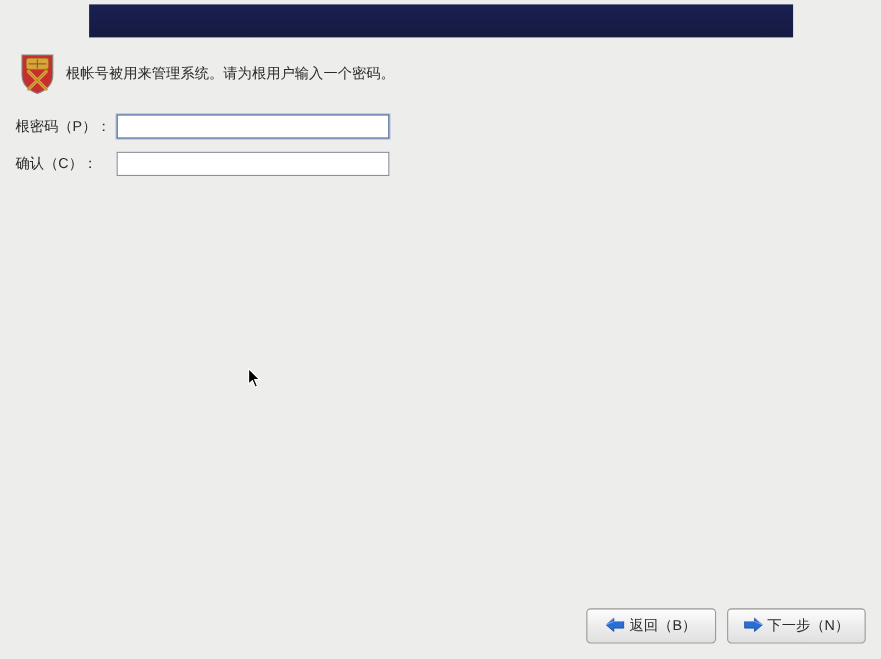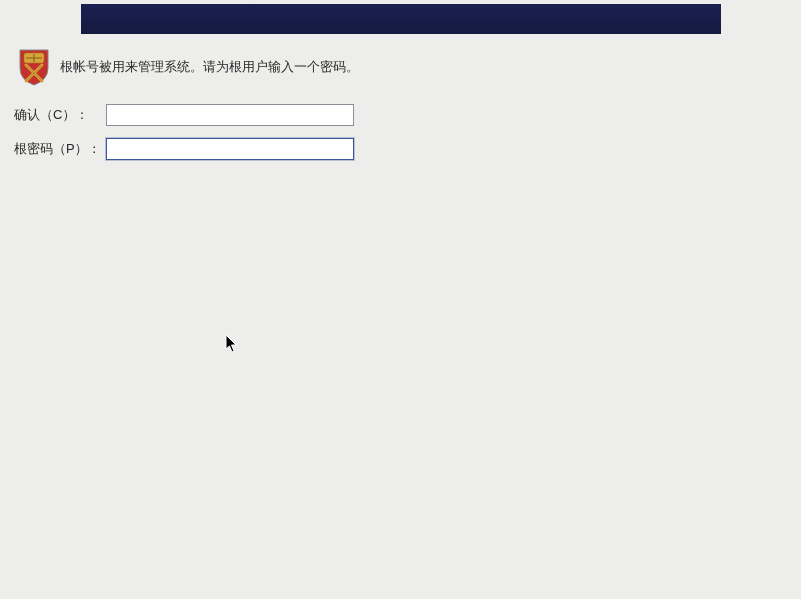--- a/index.html
+++ b/index.html
@@ -119,29 +119,47 @@
       <line x1="8" y1="10" x2="24" y2="10" stroke="#8a6a1a" stroke-width="1.2"></line>
       <path d="M 8 17 L 24 33 M 24 17 L 8 33" stroke="#d9a43b" stroke-width="3" stroke-linecap="round"></path>
       <path d="M 8 17 L 24 33 M 24 17 L 8 33" stroke="#a07820" stroke-width="0.7" stroke-linecap="round" fill="none"></path>
     </svg>
   </span>
   <span class="description-text">根帐号被用来管理系统。请为根用户输入一个密码。</span>
 </div>
 
 <div class="form-area">
   <div class="form-row">
+    <span class="form-label">根密码（P）：</span>
+    <input type="password" class="form-input focused" value="" style="">
+  </div>
+  <div class="form-row">
     <span class="form-label">确认（C）：</span>
     <input type="password" class="form-input" value="" style="">
-  </div>
-  <div class="form-row">
-    <span class="form-label">根密码（P）：</span>
-    <input type="password" class="form-input focused" value="" style="">
   </div>
 </div>
 
 <span class="cursor-pointer">
   <svg width="14" height="20" viewBox="0 0 14 20">
     <path d="M 1 1 L 1 15 L 4.5 12 L 7 18 L 9 17 L 6.5 11 L 11 11 Z" fill="#000" stroke="#fff" stroke-width="1"></path>
   </svg>
 </span>
 
 <div class="button-bar">
+  <button class="nav-button">
+    <span class="arrow-icon">
+      <svg width="18" height="14" viewBox="0 0 18 14">
+        <path d="M 8 1 L 1 7 L 8 13 L 8 10 L 17 10 L 17 4 L 8 4 Z" fill="#2a6dd4" stroke="#1a4a9a" stroke-width="0.8"></path>
+        <path d="M 8 1 L 1 7 L 8 4 L 17 4" fill="none" stroke="#9ac0f0" stroke-width="0.8" opacity="0.8"></path>
+      </svg>
+    </span>
+    <span>返回（B）</span>
+  </button>
+  <button class="nav-button">
+    <span class="arrow-icon">
+      <svg width="18" height="14" viewBox="0 0 18 14">
+        <path d="M 10 1 L 17 7 L 10 13 L 10 10 L 1 10 L 1 4 L 10 4 Z" fill="#2a6dd4" stroke="#1a4a9a" stroke-width="0.8"></path>
+        <path d="M 10 1 L 17 7 L 10 4 L 1 4" fill="none" stroke="#9ac0f0" stroke-width="0.8" opacity="0.8"></path>
+      </svg>
+    </span>
+    <span>下一步（N）</span>
+  </button>
 </div>
 
 </body></html>

